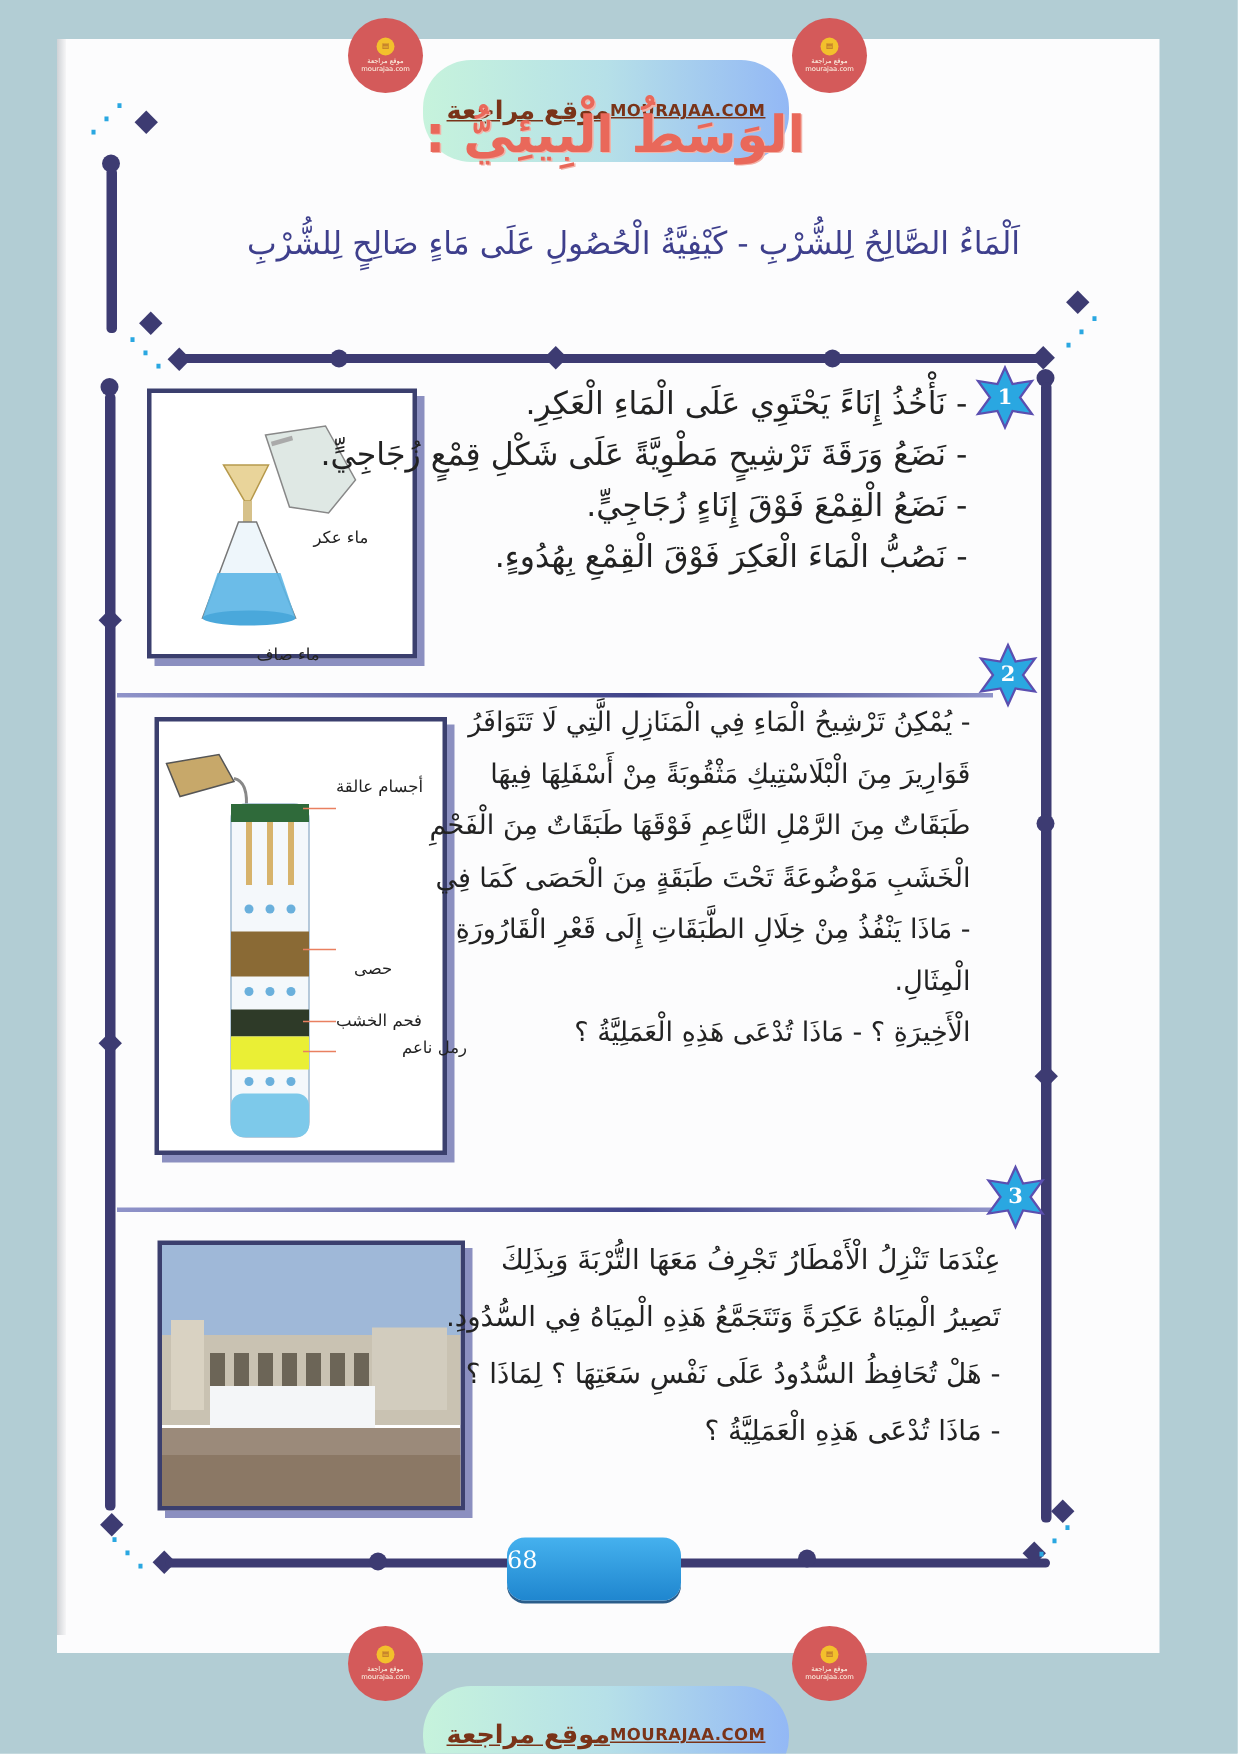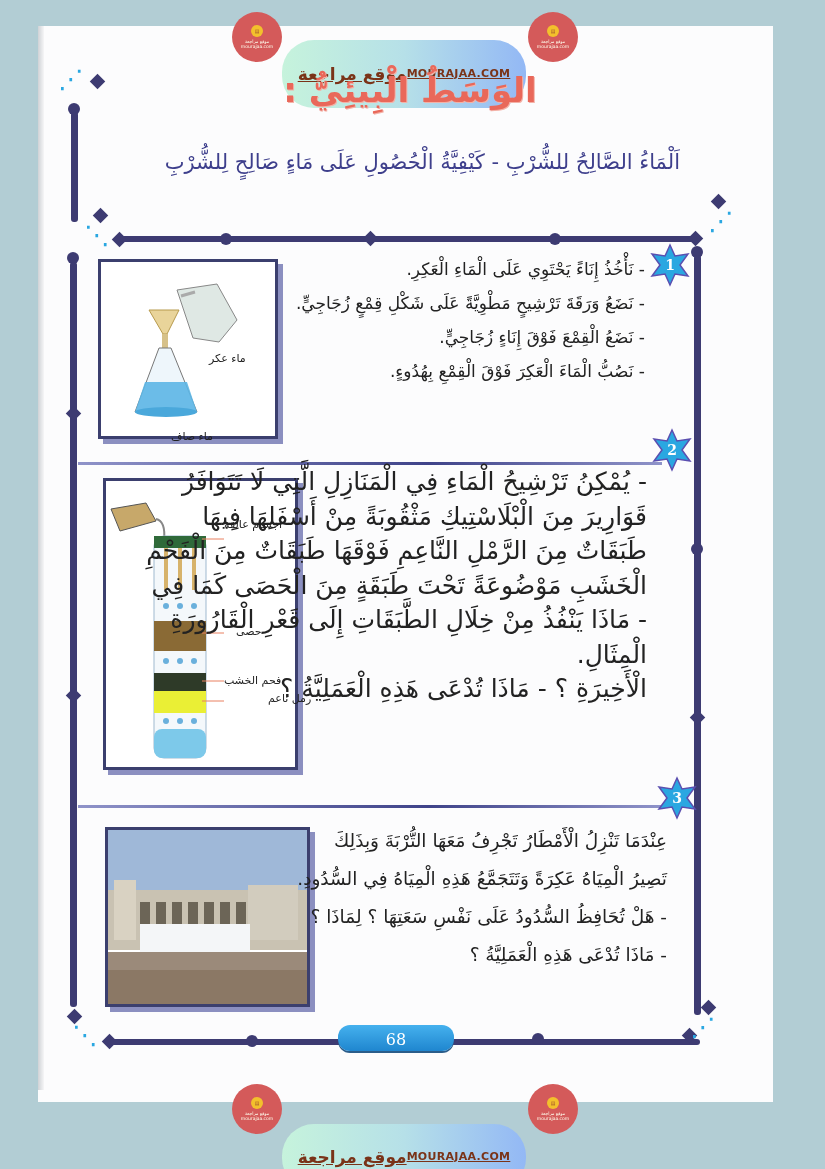--- a/index.html
+++ b/index.html
@@ -63,34 +63,34 @@
   .divider { position: absolute; height: 3px; background: linear-gradient(90deg, #8f93c9, #3f4389 60%, #8f93c9); }
 
   .star {
     position: absolute; width: 44px; height: 44px;
     display: flex; align-items: center; justify-content: center;
   }
   .star svg { position: absolute; left: 0; top: 0; }
   .star span { position: relative; color: #fff; font-weight: bold; font-size: 14px; font-family: "DejaVu Serif", serif; }
 
   .textblock { position: absolute; direction: rtl; text-align: right; color: #222; }
-  .textblock p { font-size: 17px; line-height: 34px; white-space: nowrap; }
-  .textblock.b2 p { font-size: 25px; line-height: 34.5px; text-align: justify; text-align-last: right; }
+  .textblock p { font-size: 21px; line-height: 34px; white-space: nowrap; }
+  .textblock.b2 p { font-size: 18px; line-height: 34.5px; text-align: justify; text-align-last: right; }
   .textblock.b3 p { font-size: 18.5px; line-height: 38px; }
 
   .figure {
     position: absolute; background: #fff; border: 3px solid #3b3f6e;
     box-shadow: 5px 5px 0 #8b8fc0;
   }
   .fig-label { position: absolute; font-size: 11px; color: #222; direction: rtl; white-space: nowrap; }
 
   .pagenum {
-    position: absolute; left: 338px; top: 1025px; width: 116px; height: 26px;
+    position: absolute; left: 338px; top: 1025px; width: 116px; height: 42px;
     border-radius: 12px; background: linear-gradient(#45b1ee, #1f86cf);
-    color: #fff; text-align: center; line-height: 30px; font-size: 16px;
+    color: #fff; line-height: 30px; font-size: 16px;
     font-family: "DejaVu Serif", serif;
     box-shadow: 0 2px 0 #2b5d8a;
   }
 </style>
 </head>
 <body>
 
 <div class="stage">
 
   <div class="page"></div>
@@ -198,21 +198,21 @@
           <circle cx="88" cy="240" r="3"></circle>
       </g>
       <g stroke="#e98060" stroke-width="1">
         <line x1="96" y1="58" x2="118" y2="58"></line>
           <line x1="96" y1="152" x2="118" y2="152"></line>
         <line x1="96" y1="200" x2="118" y2="200"></line>
           <line x1="96" y1="220" x2="118" y2="220"></line>
       </g>
     </svg>
     <div class="fig-label" style="left:118px; top:37px;">أجسام عالقة</div>
-    <div class="fig-label" style="left:130px; top:144px;">حصى</div>
+    <div class="fig-label" style="left:130px; top:158px;">حصى</div>
     <div class="fig-label" style="left:118px; top:193px;">فحم الخشب</div>
     <div class="fig-label" style="left:122px; top:211px;margin-left:40px;">رمل ناعم</div>
   </div>
   <div class="textblock b2" style="left:305px; top:465px; width:342px;">
     <p>- يُمْكِنُ تَرْشِيحُ الْمَاءِ فِي الْمَنَازِلِ الَّتِي لَا تَتَوَافَرُ</p>
     <p>قَوَارِيرَ مِنَ الْبْلَاسْتِيكِ مَثْقُوبَةً مِنْ أَسْفَلِهَا فِيهَا</p>
     <p>طَبَقَاتٌ مِنَ الرَّمْلِ النَّاعِمِ فَوْقَهَا طَبَقَاتٌ مِنَ الْفَحْمِ</p>
     <p>الْخَشَبِ مَوْضُوعَةً تَحْتَ طَبَقَةٍ مِنَ الْحَصَى كَمَا فِي</p>
     <p>- مَاذَا يَنْفُذُ مِنْ خِلَالِ الطَّبَقَاتِ إِلَى قَعْرِ الْقَارُورَةِ</p>
     <p>الْمِثَالِ.</p>

